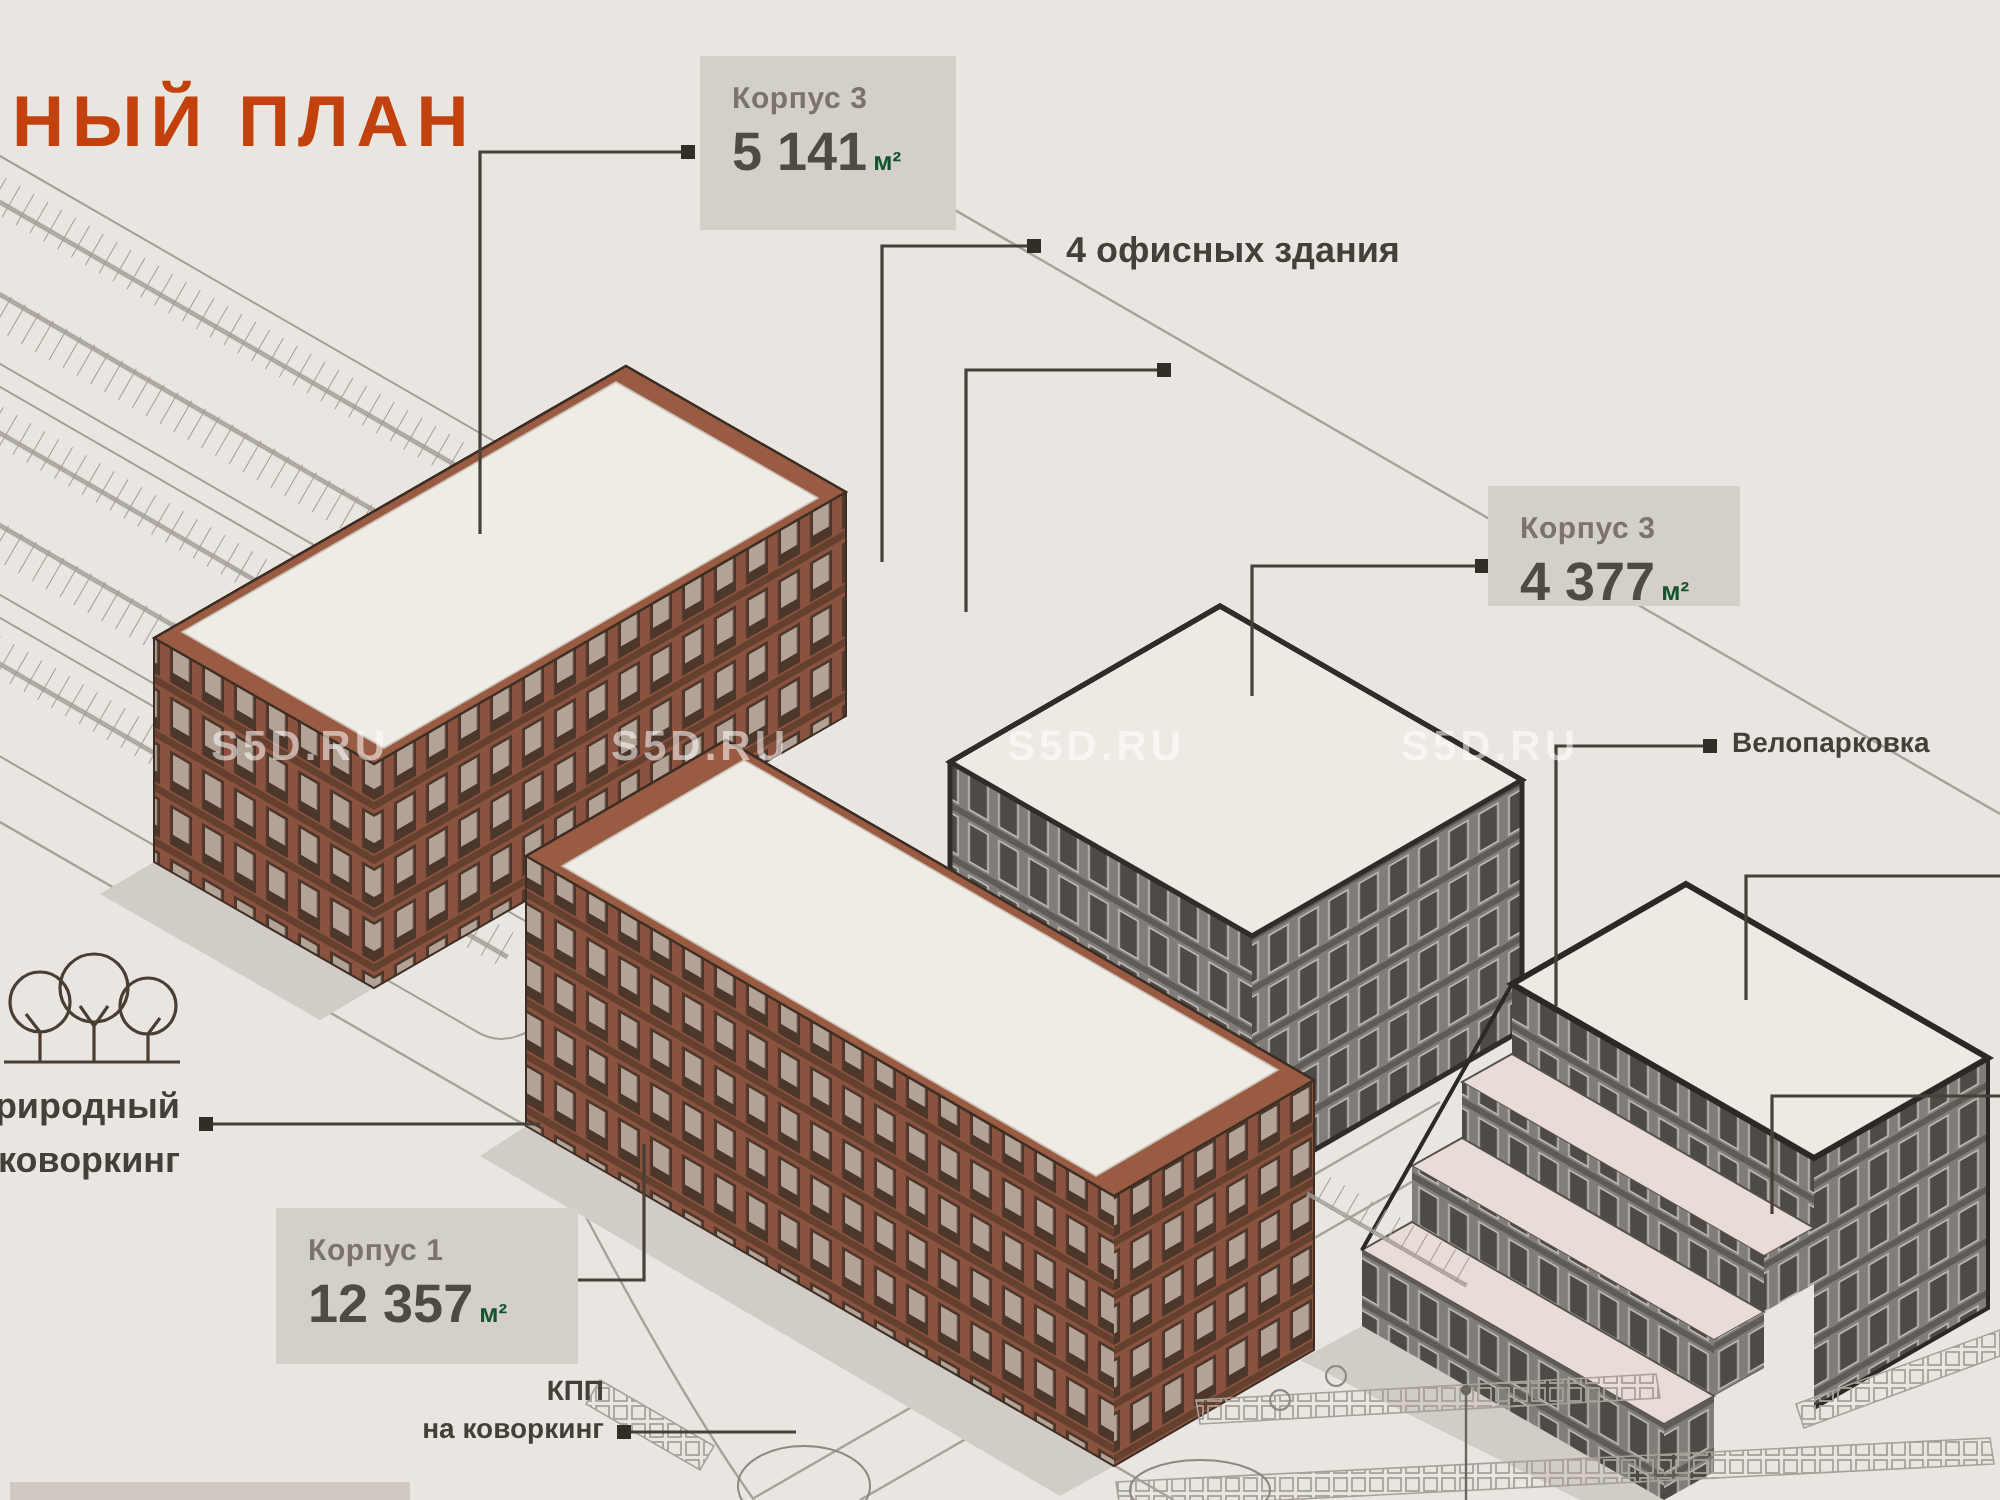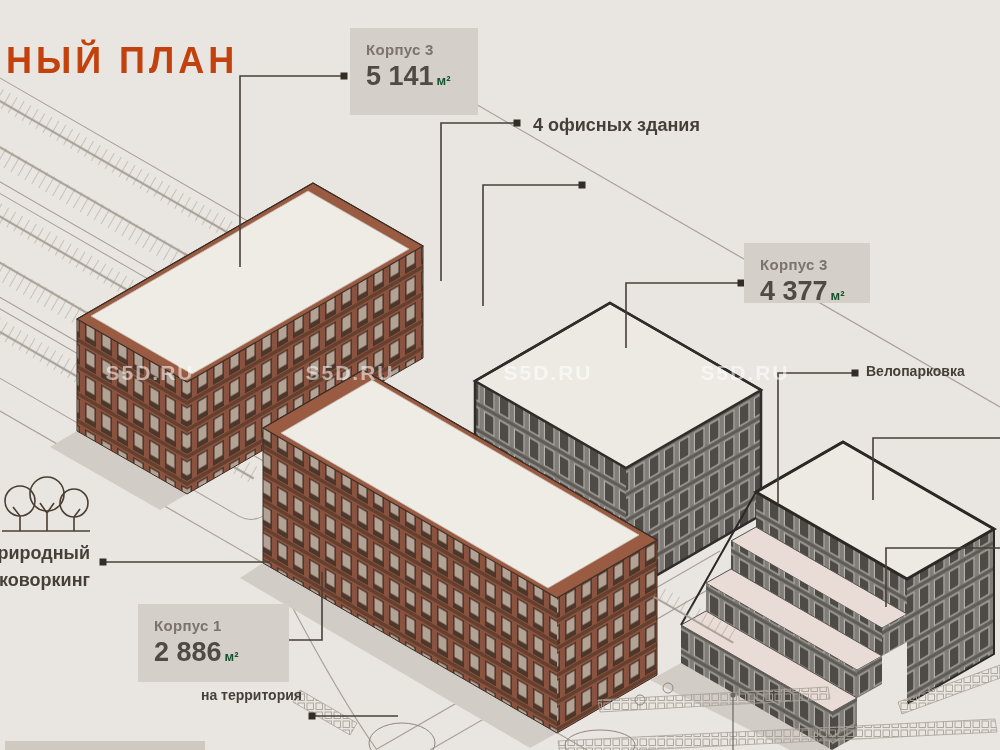--- a/index.html
+++ b/index.html
@@ -184,31 +184,32 @@
     <div class="bx-area"><span>5 141</span><span class="bx-unit">м²</span></div>
   </div>
 
   <div class="abs label-box" style="left:744px;top:243px;width:126px;height:60px;">
     <div class="bx-name">Корпус 3</div>
     <div class="bx-area"><span>4 377</span><span class="bx-unit">м²</span></div>
   </div>
 
   <div class="abs label-box" style="left:138px;top:604px;width:151px;height:78px;">
     <div class="bx-name">Корпус 1</div>
-    <div class="bx-area"><span>2 886</span><span class="bx-unit">м²</span></div>
+    <div class="bx-area"><span>12 357</span><span class="bx-unit">м²</span></div>
   </div>
 
   <div class="abs callout" style="left:533px;top:112px;">4 офисных здания</div>
 
 
   <div class="abs callout big" style="left:866px;top:361px;">Велопарковка</div>
 
   <div class="abs callout" style="left:-6px;top:540px;width:96px;text-align:right;">
     <div>риродный</div>
     <div>коворкинг</div>
   </div>
 
   <div class="abs callout big" style="left:152px;top:686px;width:150px;text-align:right;line-height:1.35;">
-    <div>на территория</div>
+    <div>КПП</div>
+    <div>на коворкинг</div>
   </div>
 
   <div class="abs cut-box" style="left:5px;top:741px;width:200px;height:9px;"></div>
 </div>
 
 </body></html>

